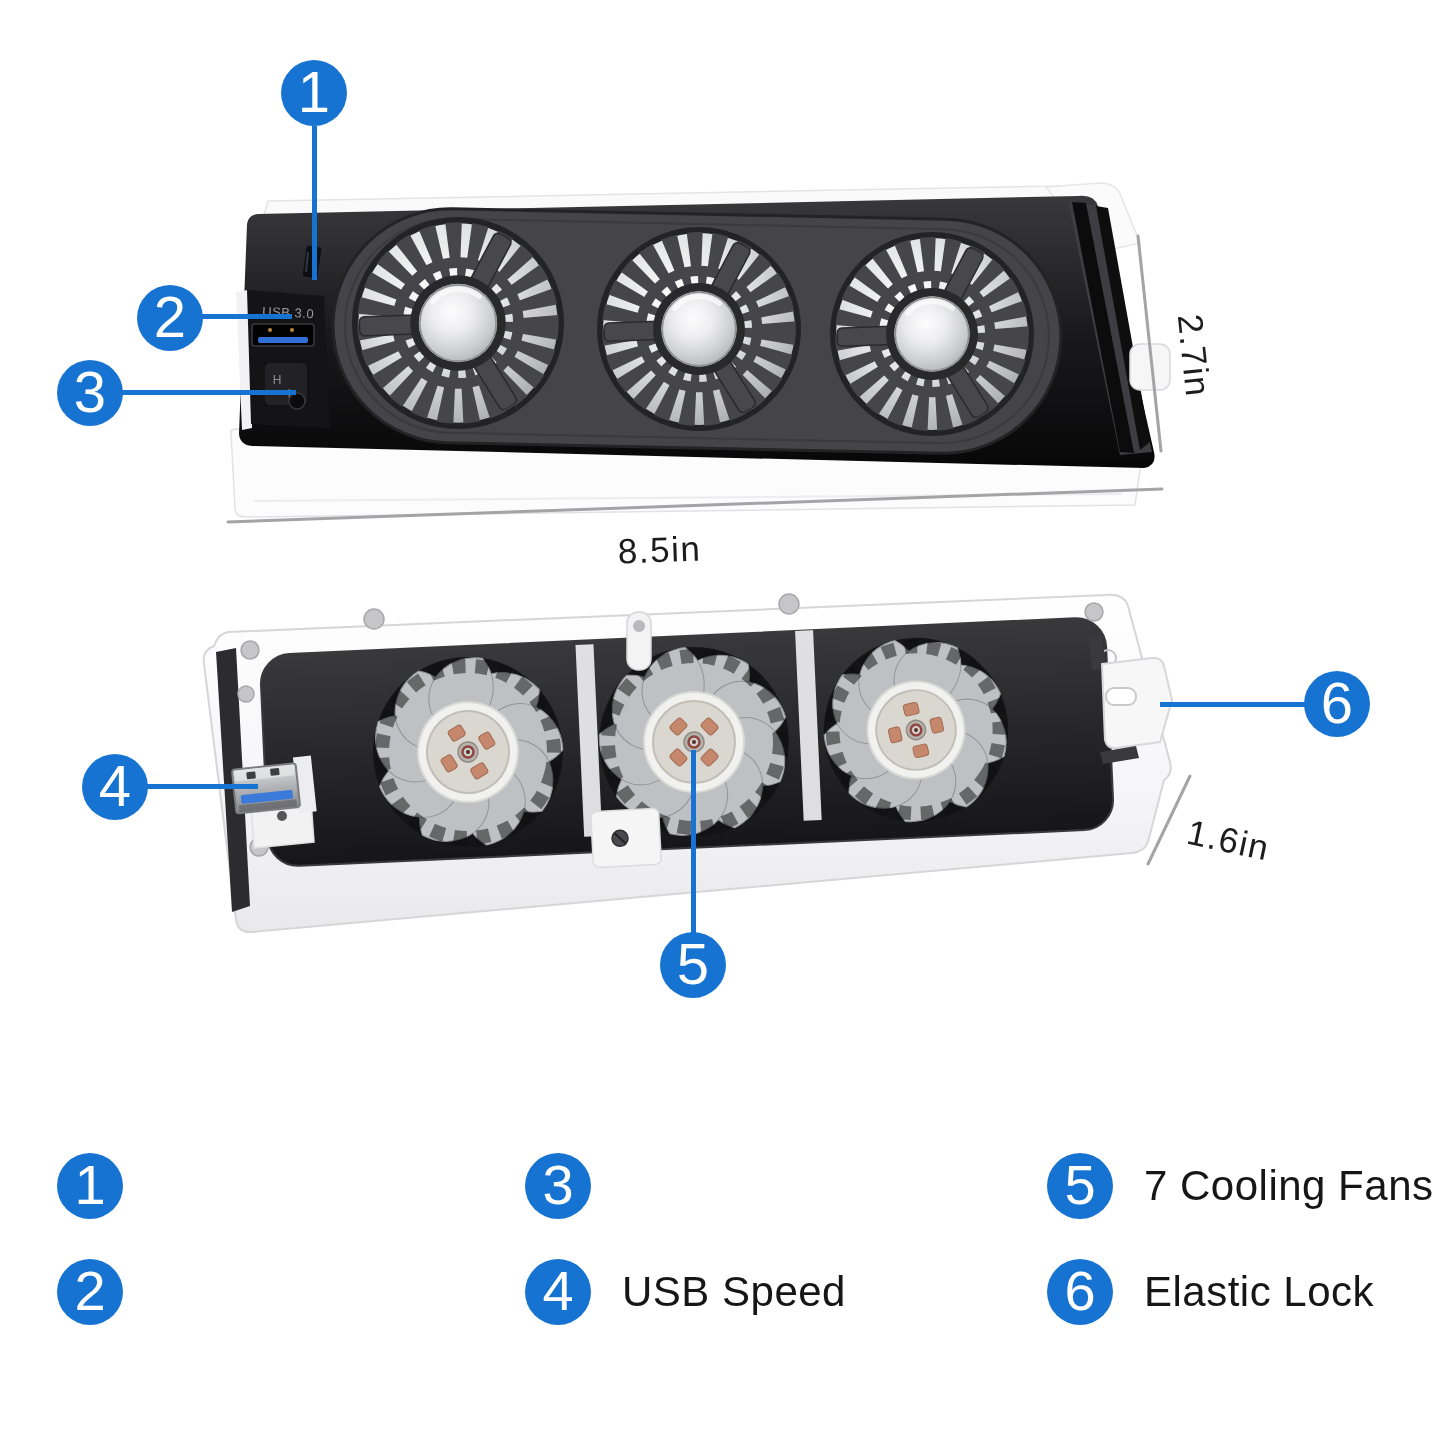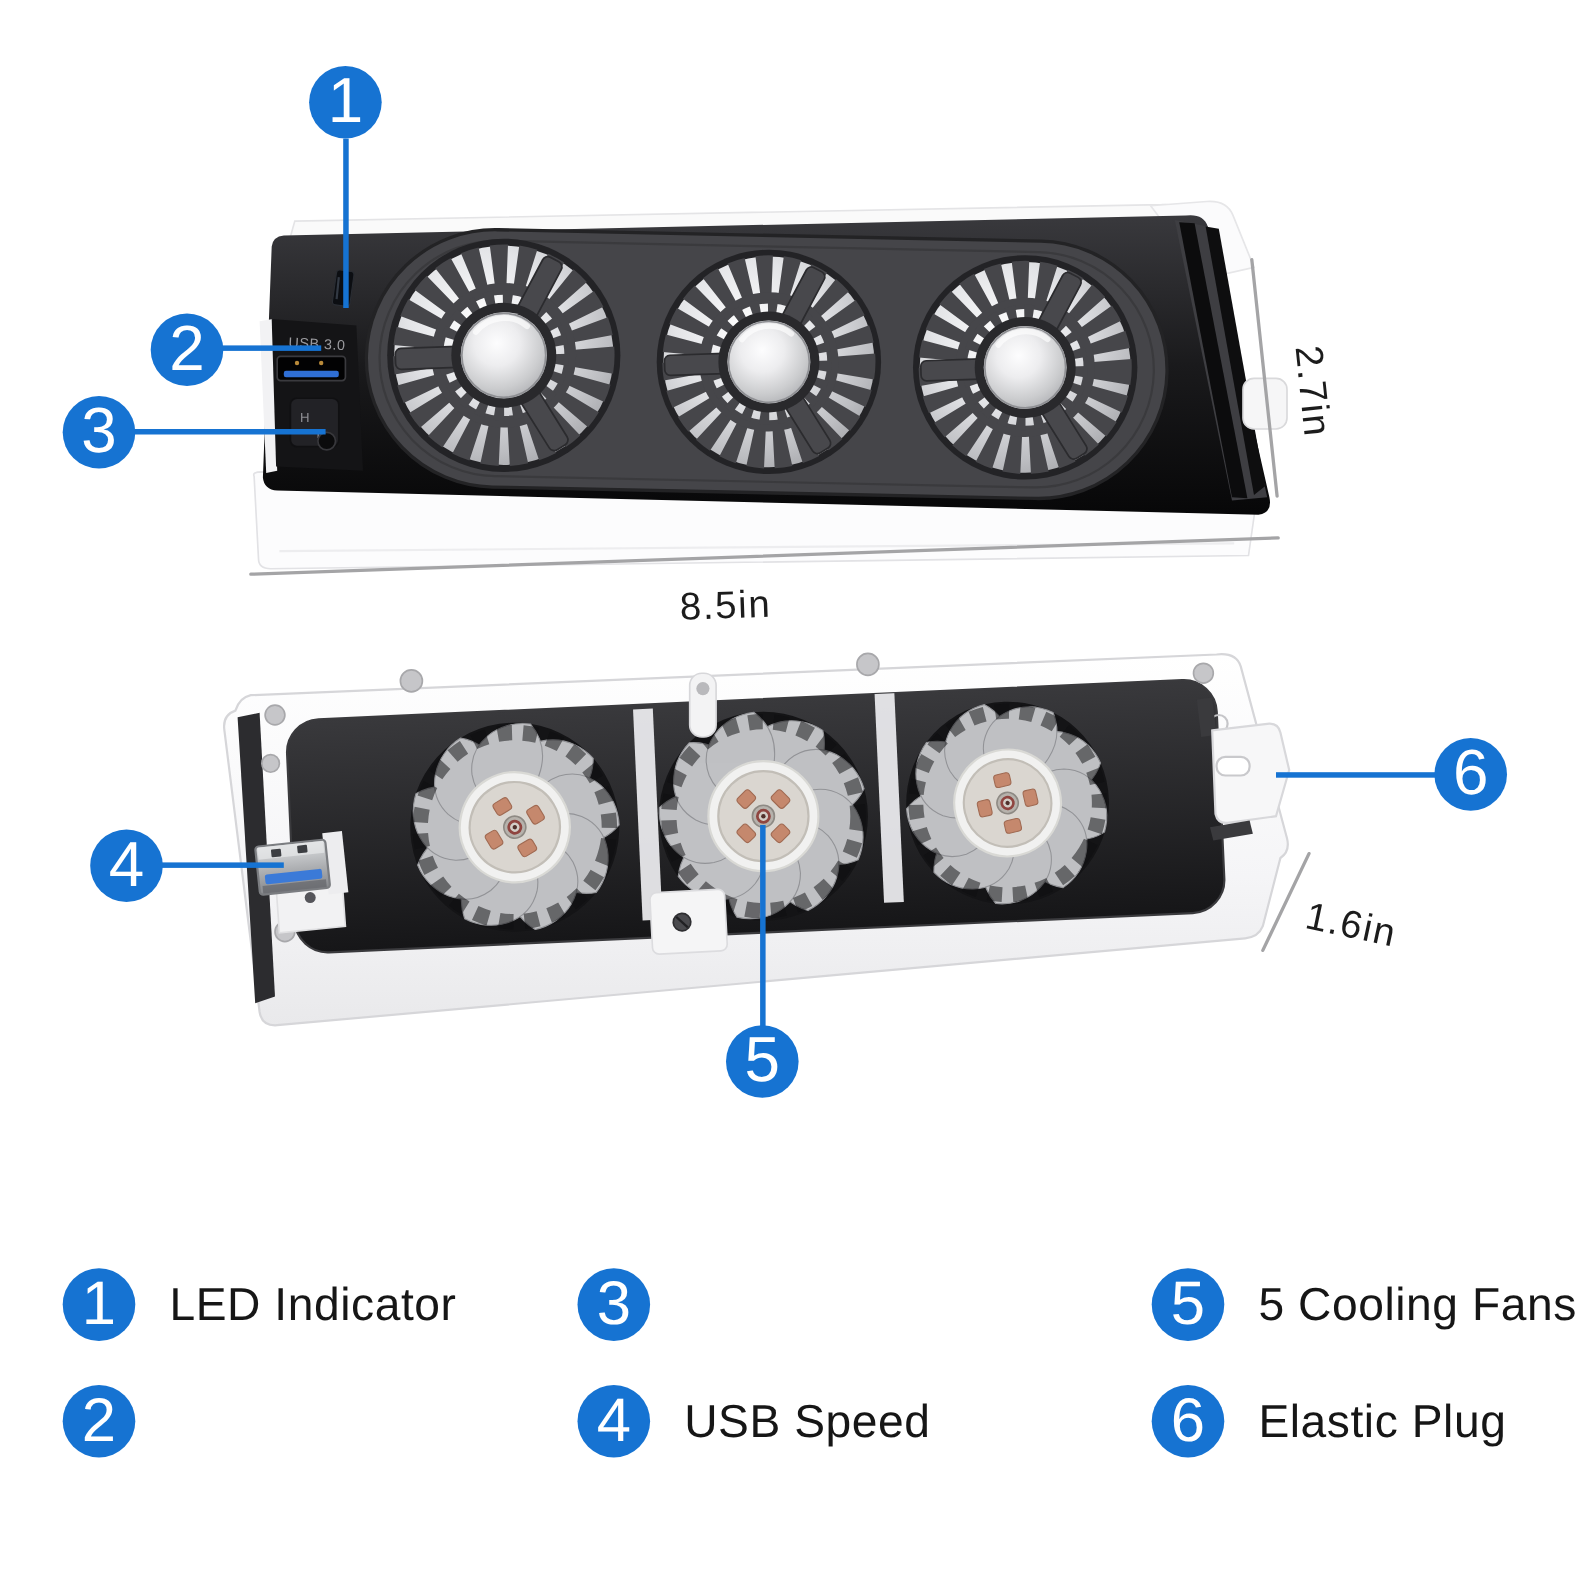--- a/index.html
+++ b/index.html
@@ -261,35 +261,34 @@
   <div class="badge" style="left:281px;top:60px;">1</div>
   <div class="badge" style="left:137px;top:285px;">2</div>
   <div class="badge" style="left:57px;top:360px;">3</div>
   <div class="badge" style="left:82px;top:754px;">4</div>
   <div class="badge" style="left:660px;top:932px;">5</div>
   <div class="badge" style="left:1304px;top:671px;">6</div>
 
   <div>
     <div class="legend-item" style="left:57px;top:1153px;">
       <span class="lnum">1</span>
-      <span class="llabel">LED Indicator</span>
     </div>
     <div class="legend-item" style="left:57px;top:1259px;">
       <span class="lnum">2</span>
     </div>
     <div class="legend-item" style="left:525px;top:1153px;">
       <span class="lnum">3</span>
     </div>
     <div class="legend-item" style="left:525px;top:1259px;">
       <span class="lnum">4</span>
       <span class="llabel">USB Speed</span>
     </div>
     <div class="legend-item" style="left:1047px;top:1153px;">
       <span class="lnum">5</span>
-      <span class="llabel">5 Cooling Fans</span>
+      <span class="llabel">7 Cooling Fans</span>
     </div>
     <div class="legend-item" style="left:1047px;top:1259px;">
       <span class="lnum">6</span>
-      <span class="llabel">Elastic Plug</span>
+      <span class="llabel">Elastic Lock</span>
     </div>
   </div>
 
 </div>
 
 </body></html>

